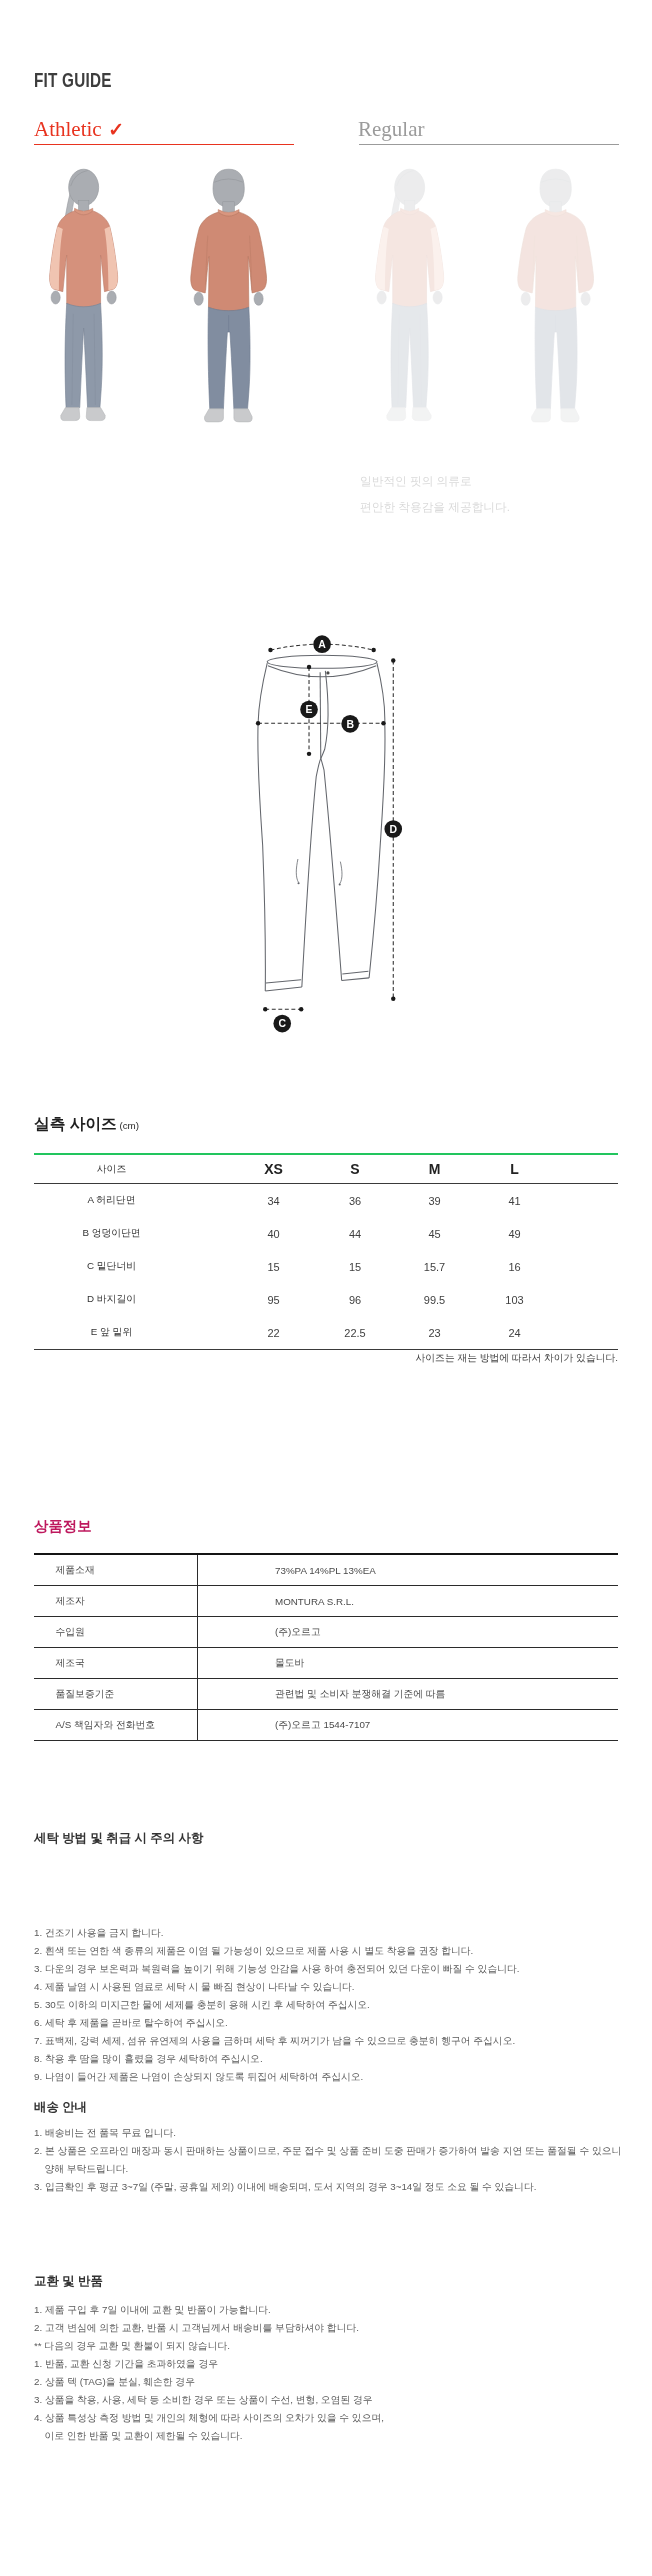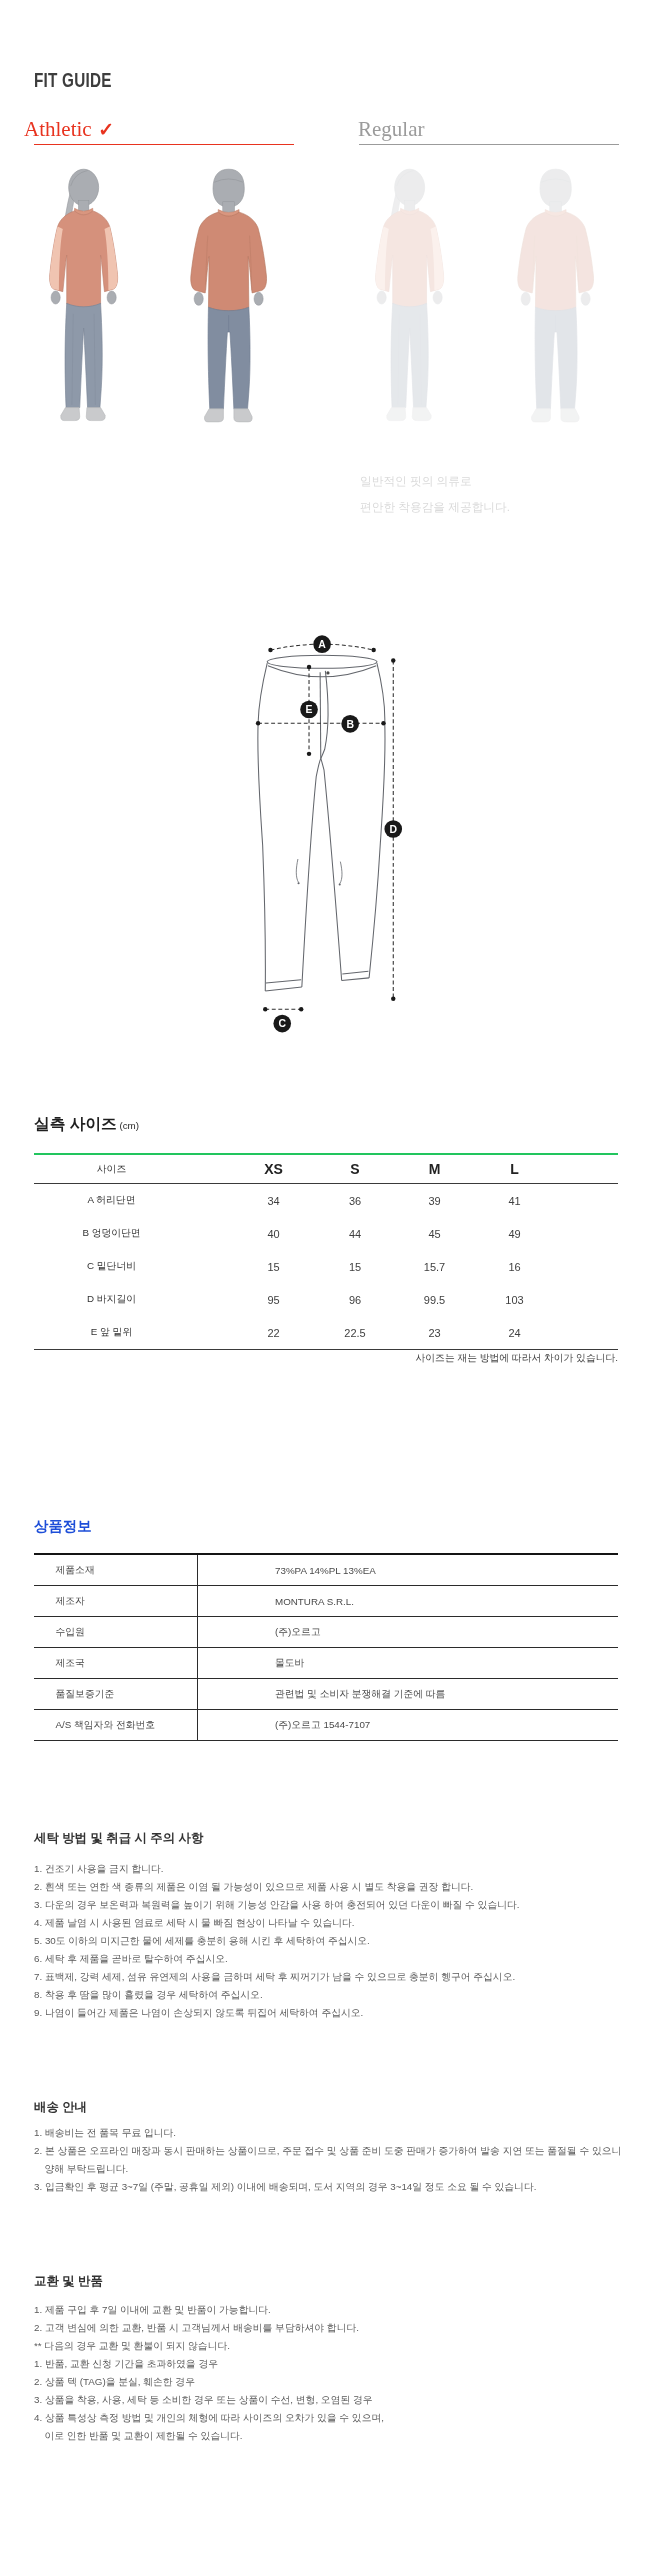--- a/index.html
+++ b/index.html
@@ -4,21 +4,21 @@
 <style>
   html,body{margin:0;padding:0;background:#fff;}
   body{font-family:"Liberation Sans","DejaVu Sans",sans-serif;}
   #page{position:relative;width:652px;height:2576px;background:#fff;overflow:hidden;}
 
   
   .fg-title{position:absolute;left:34px;top:69px;font-size:19.6px;font-weight:800;color:#3d3d3d;
             letter-spacing:0.3px;transform:scaleX(.78);transform-origin:left center;white-space:nowrap;}
   .fit-label{position:absolute;top:117px;font-family:"Liberation Serif","DejaVu Serif",serif;
              font-size:21px;white-space:nowrap;}
-  .fit-label.athletic{left:24px;color:#e8331f;}
+  .fit-label.athletic{left:34px;color:#e8331f;}
   .fit-label.regular{left:358px;color:#9b9b9b;}
   .fit-check{font-family:"Liberation Sans",sans-serif;font-weight:bold;font-size:19px;margin-left:6.5px;}
   .fit-underline{position:absolute;top:144px;height:1.3px;width:260px;}
   .fit-underline.red{left:34px;background:#e8331f;}
   .fit-underline.gray{left:359px;background:#9b9b9b;}
 
   .figure{position:absolute;top:164px;width:98px;height:267px;}
   .figure.faded{opacity:.22;}
   .f1{left:34px;} .f2{left:179px;} .f3{left:360px;} .f4{left:506px;}
 
@@ -36,33 +36,33 @@
   .stable{position:absolute;left:34px;top:1153px;width:584px;border-top:2px solid #22c55e;}
   .srow{display:grid;grid-template-columns:155px 44px 81px 82px 77px 83px 1fr;align-items:center;height:33px;}
   .srow.shead{height:28px;border-bottom:0.7px solid #3a3a3a;}
   .srow.slast{border-bottom:0.7px solid #3a3a3a;}
   .sc{text-align:center;font-size:9.8px;color:#333;}
   .sc.hv{font-weight:600;font-size:14px;color:#222;}
   .sc.val{font-size:11px;font-weight:400;color:#3f3f3f;}
   .size-note{position:absolute;left:34px;top:1352px;width:584px;text-align:right;font-size:9.8px;color:#3f3f3f;}
 
   
-  .pinfo-title{position:absolute;left:34px;top:1517px;font-size:14.4px;font-weight:bold;color:#1d4ed8;}
+  .pinfo-title{position:absolute;left:34px;top:1517px;font-size:14.4px;font-weight:bold;color:#be185d;}
   .ptable{position:absolute;left:34px;top:1553px;width:584px;border-top:2px solid #141414;box-sizing:border-box;}
   .prow{display:flex;height:30px;border-bottom:0.7px solid #2b2b2b;align-items:stretch;gap:44px;}
   .plabel{width:164px;box-sizing:border-box;padding-left:21.5px;border-right:0.7px solid #2b2b2b;
           display:flex;align-items:center;font-size:9.8px;color:#4a4a4a;}
   .pvalue{flex:1;display:flex;align-items:center;padding-left:33px;font-size:9.8px;color:#4a4a4a;}
 
   
   .sec-h{position:absolute;left:34px;font-size:12.4px;font-weight:bold;color:#333;white-space:nowrap;}
   .h-care{top:1830px;} .h-ship{top:2099px;} .h-ret{top:2273px;}
   .plist{position:absolute;left:34px;width:594px;font-size:9.8px;color:#5a5a5a;line-height:18px;}
   .plist p{margin:0;white-space:nowrap;}
-  .l-care{top:1860px;} .l-ship{top:2124px;} .l-ret{top:2301px;}
+  .l-care{top:1924px;} .l-ship{top:2124px;} .l-ret{top:2301px;}
   .indent{padding-left:10.4px;}
   .gap-top{margin-top:13px;}
 </style>
 </head>
 <body>
 
 <div id="page">
 
   <svg width="0" height="0" style="position:absolute" aria-hidden="true">
     <defs>

